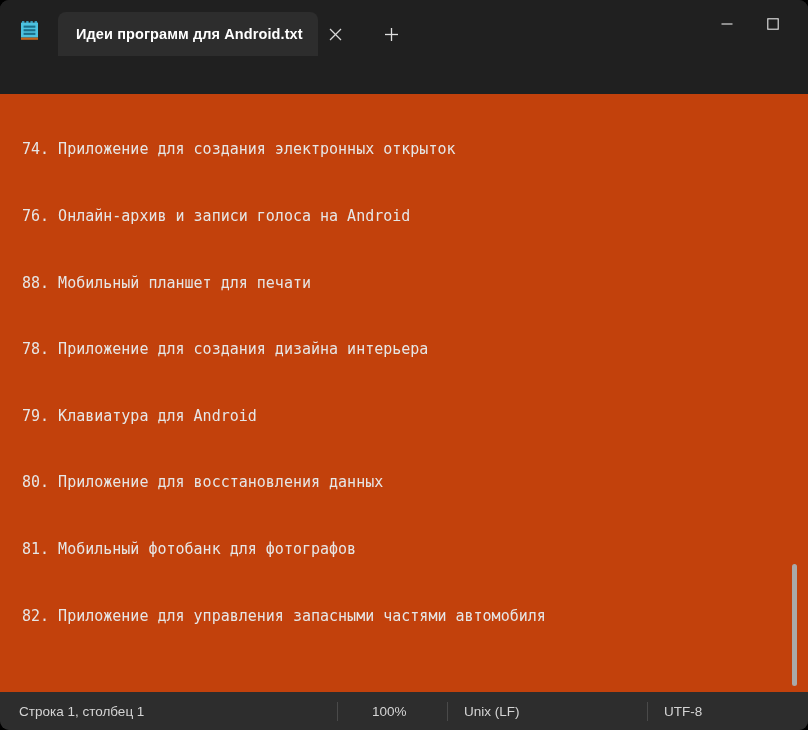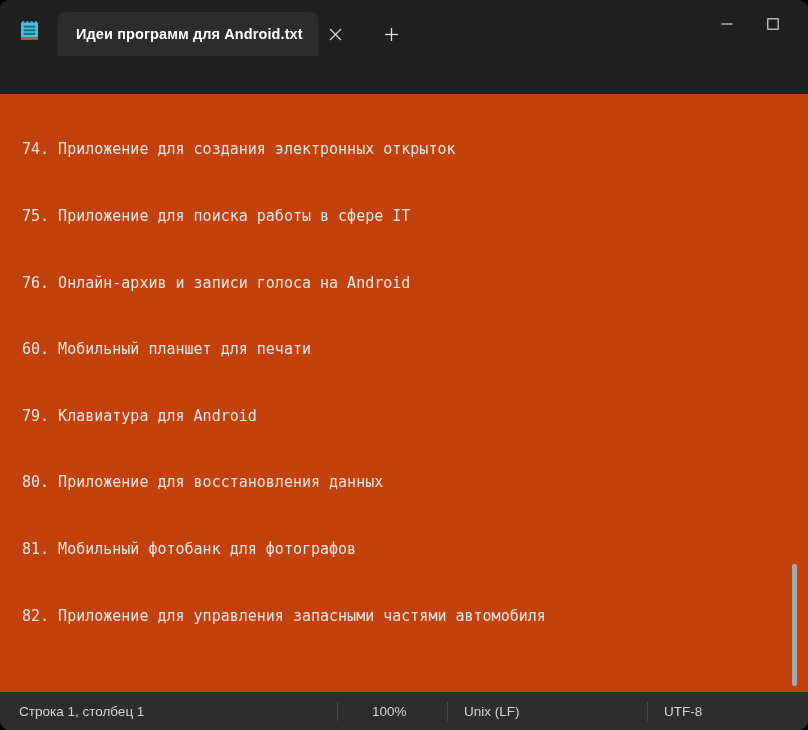--- a/index.html
+++ b/index.html
@@ -271,23 +271,23 @@
           <line x1="12" y1="1" x2="1" y2="12" stroke="#e8e8e8" stroke-width="1.1"></line>
         </svg>
       </div>
     </div>
   </div>
 
 
   <div class="editor">
     <div class="text-area">
       <div class="line">74. Приложение для создания электронных открыток</div>
-      <div class="line">75. Приложение для поиска работы в сфере IT</div>
       <div class="line">76. Онлайн-архив и записи голоса на Android</div>
-      <div class="line">60. Мобильный планшет для печати</div>
+      <div class="line">88. Мобильный планшет для печати</div>
+      <div class="line">78. Приложение для создания дизайна интерьера</div>
       <div class="line">79. Клавиатура для Android</div>
       <div class="line">80. Приложение для восстановления данных</div>
       <div class="line">81. Мобильный фотобанк для фотографов</div>
       <div class="line">82. Приложение для управления запасными частями автомобиля</div>
       
       
       
       
       
       

